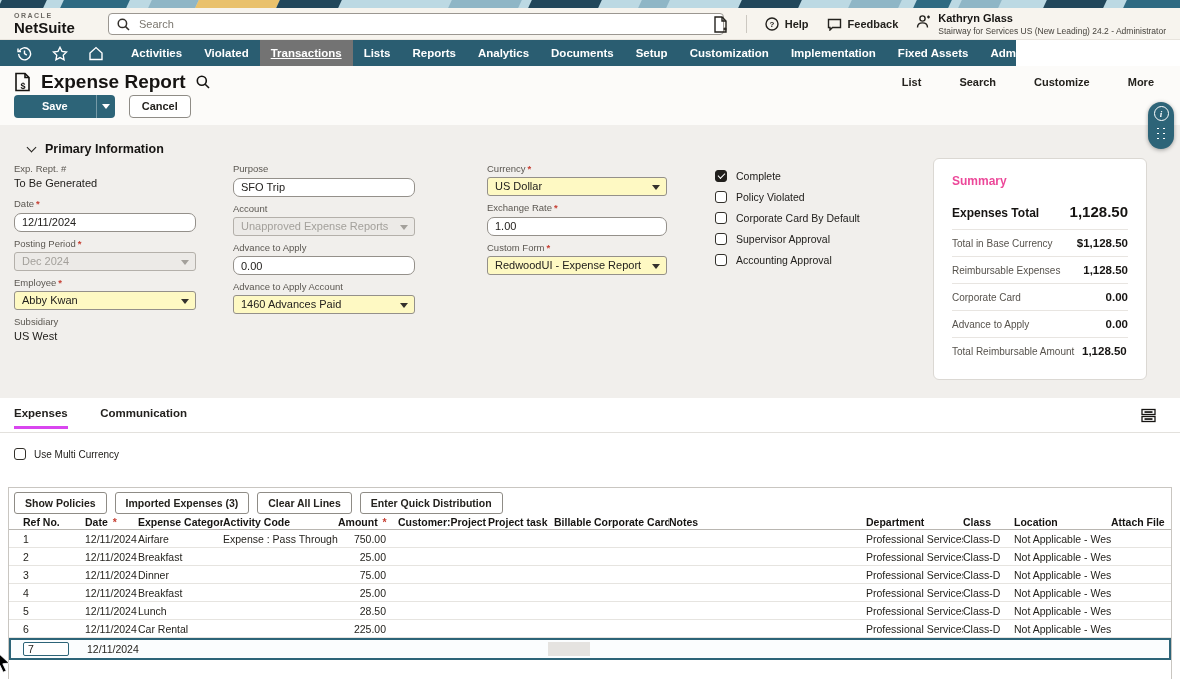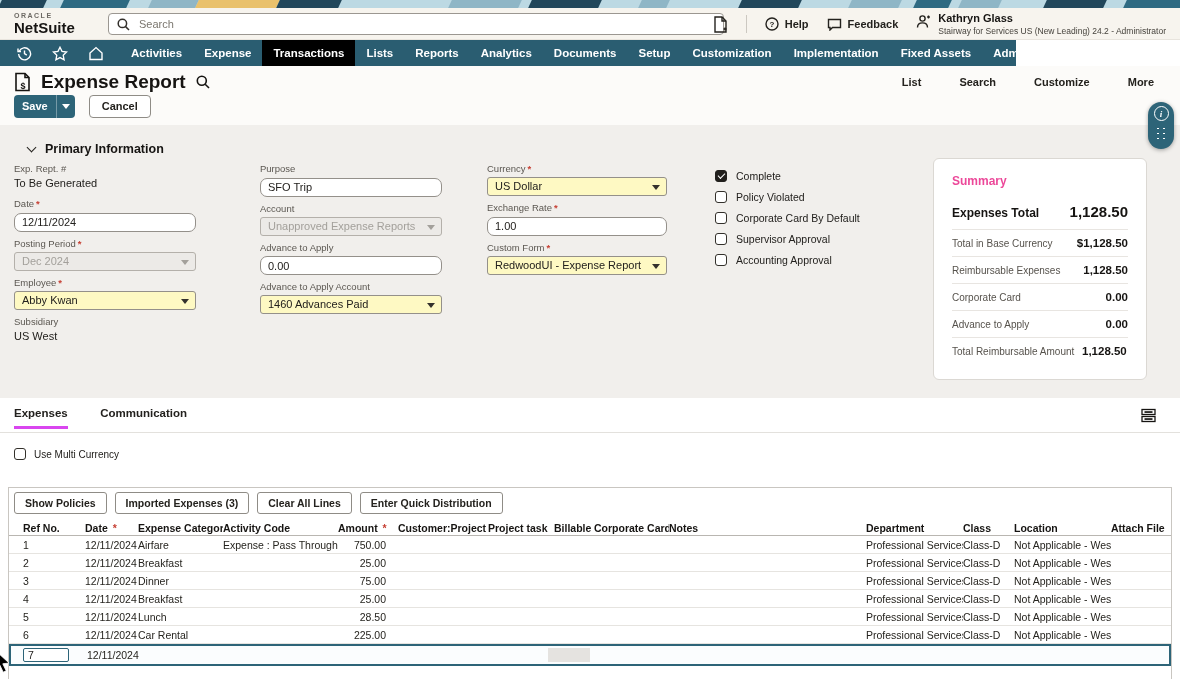--- a/index.html
+++ b/index.html
@@ -25,48 +25,48 @@
   .user-texts{line-height:1.25;}
   .user-name{font-size:11px;font-weight:700;color:#161412;}
   .user-sub{font-size:8.5px;color:#46433d;}
 
   
   .navbar{position:absolute;top:40px;left:0;width:1016px;height:26px;background:#2a5d71;display:flex;align-items:center;color:#fff;}
   .nav-icons{display:flex;align-items:center;gap:0;margin-left:6px;}
   .nav-icon{width:36px;height:26px;display:flex;align-items:center;justify-content:center;cursor:pointer;}
   .nav-items{display:flex;align-items:stretch;height:26px;margin-left:6px;}
   .nav-item{padding:0 11px;line-height:26px;font-size:11.5px;font-weight:600;cursor:pointer;white-space:nowrap;}
-  .nav-item.active{background:#000000;}
+  .nav-item.active{background:#737373;text-decoration:underline;}
 
   
   .pagehead{position:absolute;top:66px;left:0;width:1180px;height:59px;background:#fcfbf9;}
   .title-row{position:absolute;top:5px;left:14px;display:flex;align-items:center;gap:10px;}
   .page-title{font-size:19px;font-weight:700;color:#161412;}
   .head-actions{position:absolute;top:10px;right:26px;display:flex;gap:38px;}
   .head-action{font-size:11px;font-weight:700;color:#24221e;cursor:pointer;}
   .btn-row{position:absolute;top:29px;left:14px;display:flex;gap:14px;}
   .btn-save{display:flex;background:#2d6478;color:#fff;border-radius:4px;overflow:hidden;height:23px;cursor:pointer;}
-  .btn-save .main{padding:0 8px;font-size:11px;font-weight:700;line-height:23px;}
+  .btn-save .main{padding:0 28px;font-size:11px;font-weight:700;line-height:23px;}
   .btn-save .caret-seg{width:19px;border-left:1px solid rgba(255,255,255,.35);display:flex;align-items:center;justify-content:center;}
   .btn-save .caret-seg::after{content:"";border-left:4px solid transparent;border-right:4px solid transparent;border-top:5px solid #fff;}
   .btn-cancel{height:23px;padding:0 12px;background:#fff;border:1px solid #8f8c86;border-radius:4px;font-size:11px;font-weight:700;line-height:21px;color:#24221e;cursor:pointer;}
 
   
   .float-widget{position:absolute;top:102px;right:6px;width:26px;height:47px;background:#2d6478;border-radius:13px;box-shadow:0 1px 4px rgba(0,0,0,.35);z-index:50;cursor:pointer;display:flex;flex-direction:column;align-items:center;padding-top:4px;}
   .fw-i{width:15px;height:15px;border:1.4px solid #fff;border-radius:50%;color:#fff;font-size:9px;font-style:italic;font-weight:700;display:flex;align-items:center;justify-content:center;font-family:"Liberation Serif",serif;}
   .fw-dots{margin-top:4px;width:15px;height:14px;background-image:radial-gradient(#fff 1px,transparent 1.3px);background-size:6px 5px;background-position:1px 1px;}
 
   
   .formarea{position:absolute;top:125px;left:0;width:1180px;height:273px;background:#f1efec;}
   .sec-head{position:absolute;top:17px;left:28px;display:flex;align-items:center;gap:10px;cursor:pointer;}
   .chev{width:7px;height:7px;border-right:1.7px solid #24221e;border-bottom:1.7px solid #24221e;transform:rotate(45deg);margin-top:-3px;}
   .sec-title{font-size:12.5px;font-weight:700;color:#161412;}
   .fcol{position:absolute;top:38px;}
   .fcol1{left:14px;width:182px;}
-  .fcol2{left:260px;width:182px;}
+  .fcol2{left:233px;width:182px;}
   .fcol3{left:487px;width:180px;}
   .fcol4{left:715px;top:40px;}
   .fblock{margin-bottom:6px;}
   .flabel{display:block;font-size:9.5px;color:#5b5751;margin-bottom:3px;}
   .req{color:#c63f33;font-weight:700;margin-left:2px;}
   .fstatic{font-size:11px;color:#23211e;margin-bottom:9px;}
   .finput{width:100%;height:19px;border:1px solid #94908a;border-radius:7px;background:#fff;font-size:11px;color:#23211e;padding:0 7px;outline:none;}
   .fselect{position:relative;width:100%;height:19px;border:1px solid #94908a;border-radius:3px;background:#fef9c3;font-size:11px;color:#23211e;padding:0 18px 0 7px;line-height:17px;cursor:pointer;white-space:nowrap;overflow:hidden;}
   .fselect::after{content:"";position:absolute;right:6px;top:7px;border-left:4px solid transparent;border-right:4px solid transparent;border-top:5px solid #34312d;}
   .fselect.disabled,{color:#a3a09b;}
@@ -100,21 +100,21 @@
 
   
   .bodyarea{position:absolute;top:433px;left:0;width:1180px;height:246px;background:#fff;}
   .mc-row{position:absolute;top:15px;left:14px;display:flex;align-items:center;gap:8px;}
   .mc-label{font-size:10px;color:#23211e;}
 
   .sublist-panel{position:absolute;left:8px;top:54px;width:1164px;bottom:0;border:1px solid #c9c6c1;border-bottom:none;background:#fff;}
   .sl-buttons{display:flex;gap:8px;margin:4px 0 0 5px;}
   .sl-btn{height:22px;padding:0 10px;background:#fff;border:1px solid #8f8c86;border-radius:3px;font-size:10.5px;font-weight:700;color:#24221e;line-height:20px;cursor:pointer;white-space:nowrap;}
   .grid{display:grid;grid-template-columns:62px 53px 85px 115px 60px 90px 66px 40px 75px 197px 97px 51px 97px 1fr;padding-left:14px;align-items:center;}
-  .thead{margin-top:6px;height:16px;border-bottom:1px solid #b9b6b1;}
+  .thead{margin-top:0;height:16px;border-bottom:1px solid #b9b6b1;}
   .th{font-size:10.5px;font-weight:700;color:#161412;white-space:nowrap;overflow:hidden;}
   .th.right,.td.right{text-align:right;padding-right:12px;}
   .tr{height:18px;border-bottom:1px solid #e6e4e0;cursor:pointer;}
   .td{font-size:10.5px;color:#26241f;white-space:nowrap;overflow:hidden;}
 
   .edit-row{position:relative;height:22px;border:2px solid #2d6478;background:#fbfdfe;}
   .edit-ref{position:absolute;left:12px;top:2px;width:46px;height:14px;border:1.5px solid #2d6478;border-radius:2px;font-size:10.5px;padding:0 4px;outline:none;color:#23211e;background:#fff;}
   .edit-date{position:absolute;left:76px;top:3px;font-size:10.5px;color:#26241f;}
   .edit-grey{position:absolute;left:537px;top:2px;width:42px;height:14px;background:#e5e3e0;}
 
@@ -217,21 +217,21 @@
           </svg>
       </span>
       <span class="nav-icon">
         <svg width="16" height="15" viewBox="0 0 16 15">
             <path d="M2 7l6-5.4L14 7v6.5H2z" fill="none" stroke="#fff" stroke-width="1.4"></path>
           </svg>
       </span>
     </div>
     <div class="nav-items" id="nav-items">
         <div class="nav-item">Activities</div>
-        <div class="nav-item">Expense</div>
+        <div class="nav-item">Violated</div>
         <div class="nav-item active">Transactions</div>
         <div class="nav-item">Lists</div>
         <div class="nav-item">Reports</div>
         <div class="nav-item">Analytics</div>
         <div class="nav-item">Documents</div>
         <div class="nav-item">Setup</div>
         <div class="nav-item">Customization</div>
         <div class="nav-item">Implementation</div>
         <div class="nav-item">Fixed Assets</div>
         <div class="nav-item">Administration and Controls</div>

